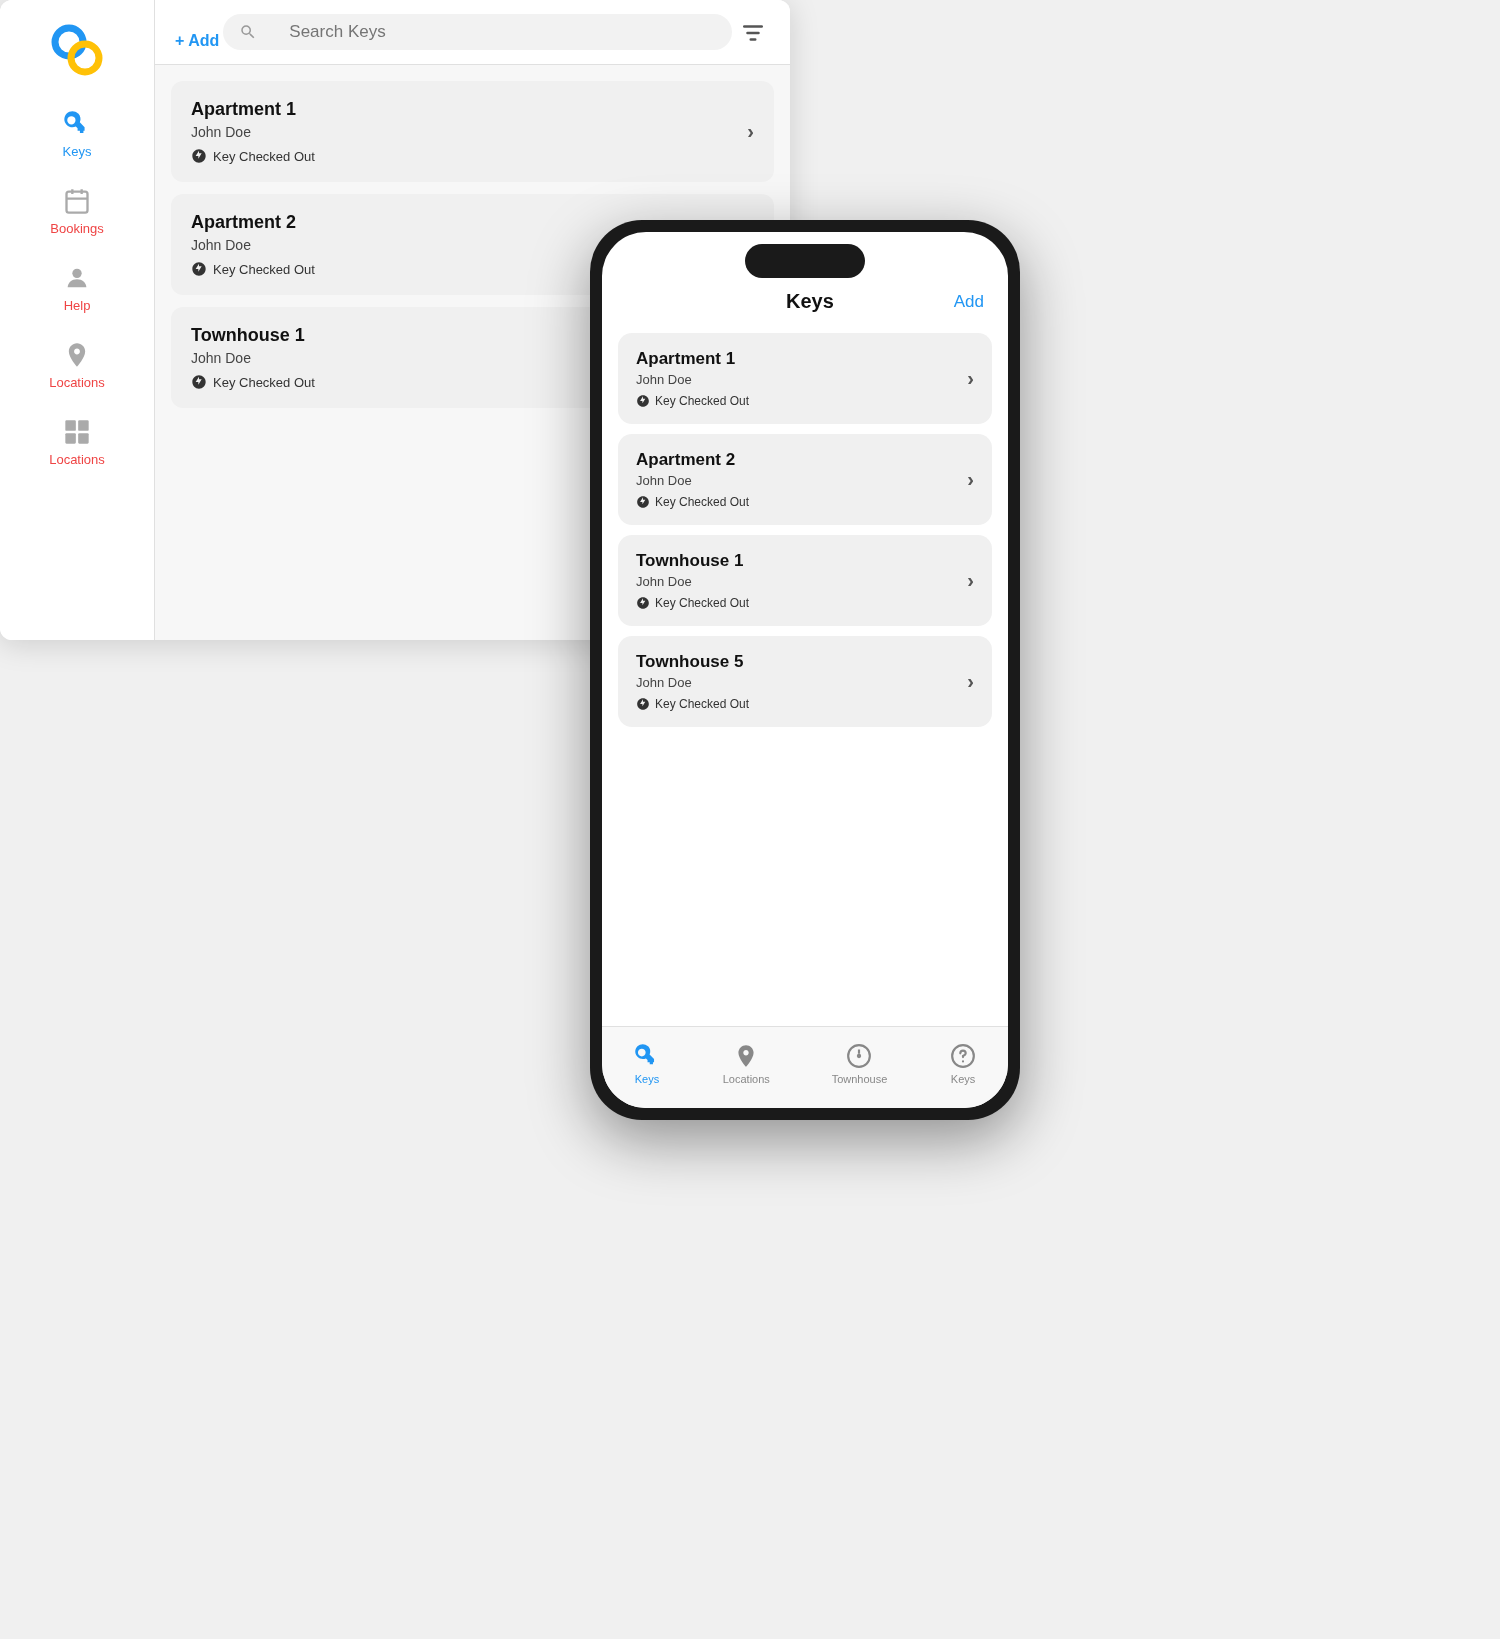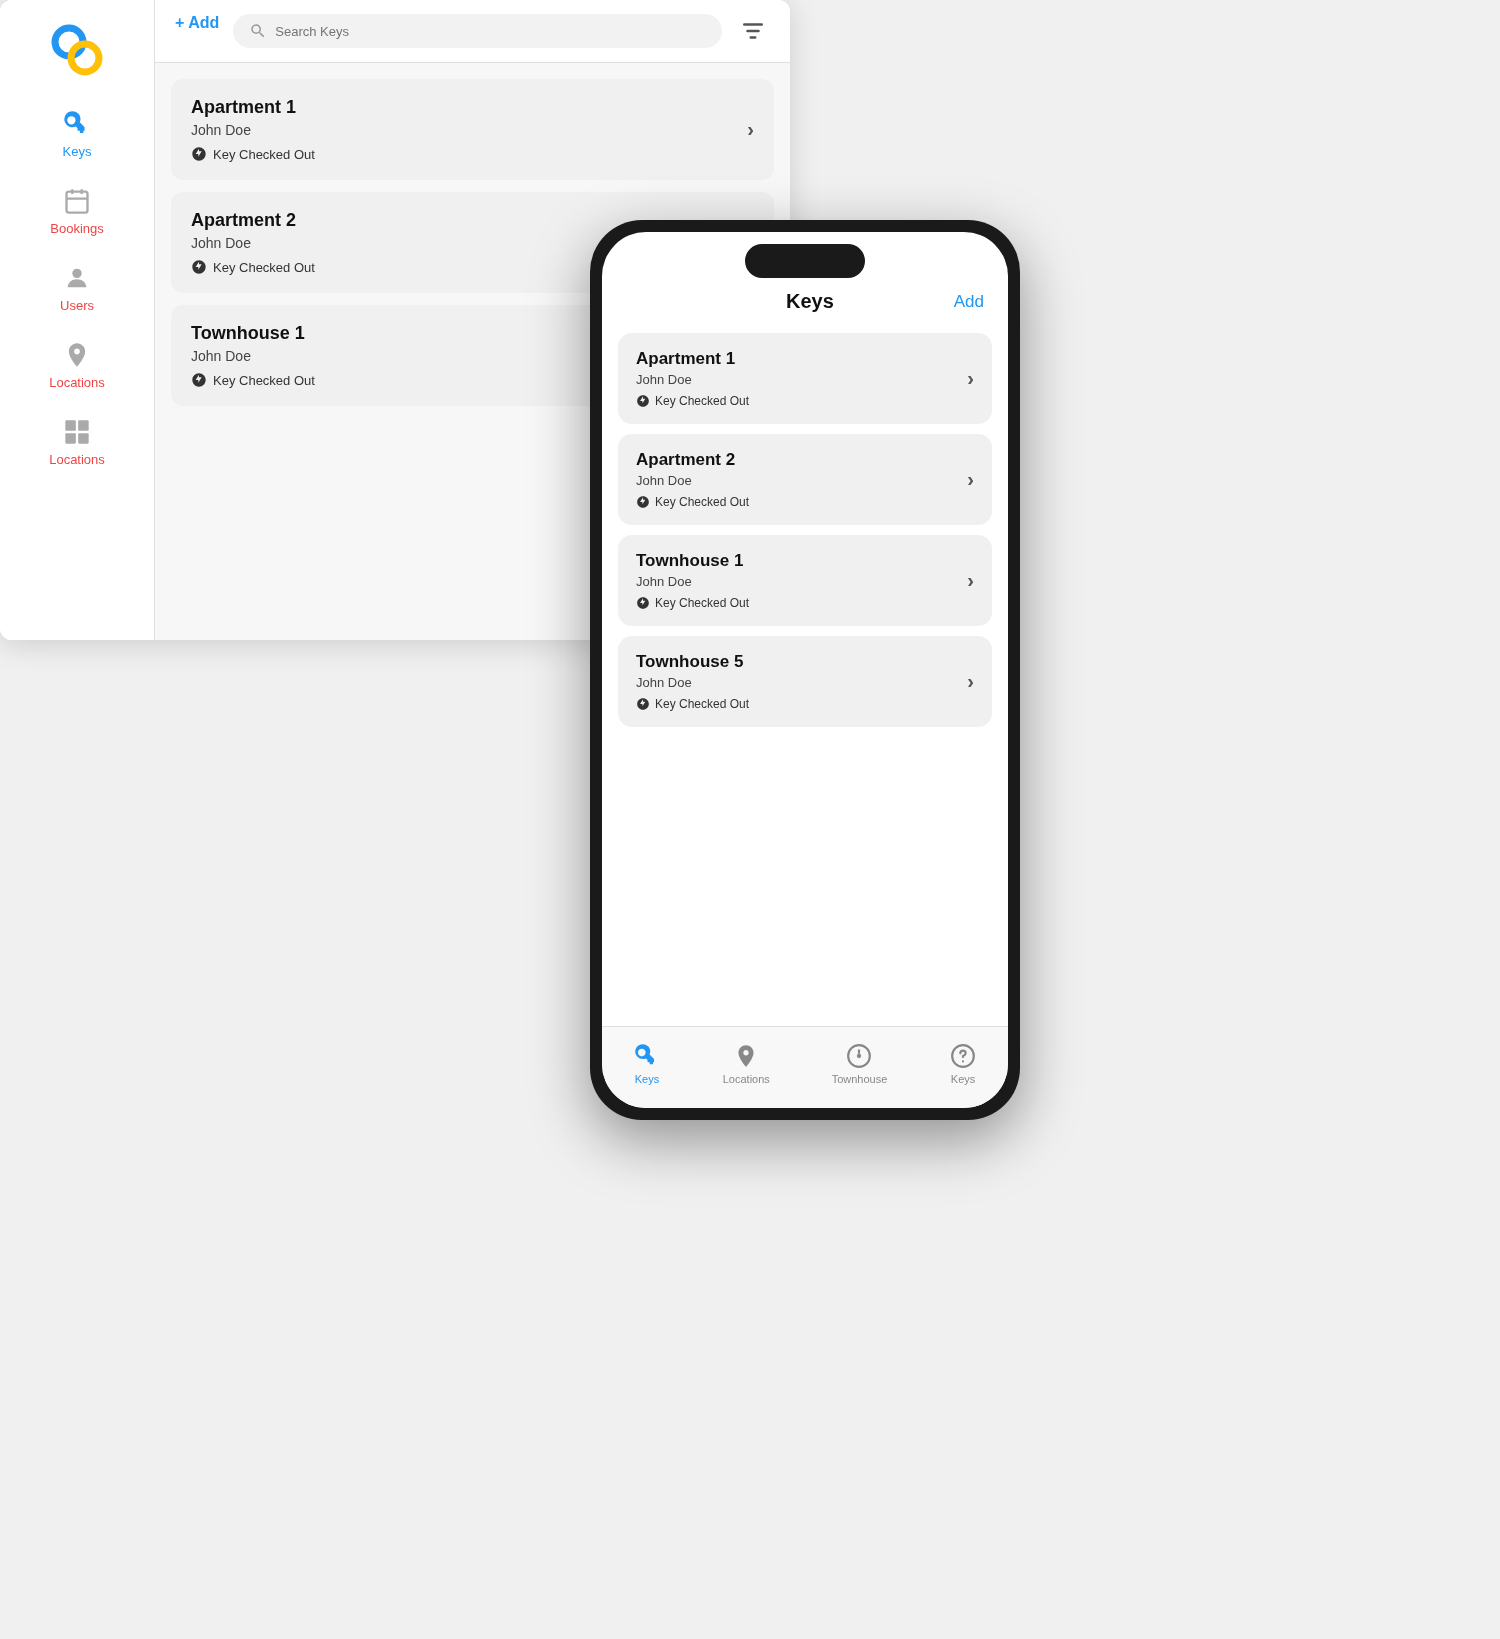--- a/index.html
+++ b/index.html
@@ -78,22 +78,22 @@
       flex: 1;
       display: flex;
       flex-direction: column;
       background: #f7f7f7;
     }
 
     .toolbar {
       background: #fff;
       padding: 14px 20px;
       display: flex;
-      align-items: flex-start;
-      gap: 14px;
+      align-items: flex-end;
+      gap: 4px;
       border-bottom: 1px solid #e0e0e0;
     }
 
     .add-btn {
       font-size: 16px;
       font-weight: 600;
       color: #2196F3;
       background: none;
       border: none;
       cursor: pointer;
@@ -112,23 +112,24 @@
 
     .search-icon-svg {
       color: #999;
       flex-shrink: 0;
     }
 
     .search-input {
       border: none;
       background: none;
       outline: none;
-      font-size: 13px;
+      font-size: 17px;
       color: #333;
       width: 100%;
+      margin-left: 24px;
     }
 
     .filter-btn {
       background: none;
       border: none;
       cursor: pointer;
       padding: 4px;
     }
 
     .keys-list {
@@ -367,21 +368,21 @@
       <span class="sidebar-label">Bookings</span>
     </div>
 
     <div class="sidebar-item">
       <div class="sidebar-icon">
         <svg width="28" height="28" viewBox="0 0 24 24" fill="#aaa">
           <circle cx="12" cy="8" r="4" fill="#aaa"></circle>
           <path d="M4 20c0-4 3.6-7 8-7s8 3 8 7" fill="#aaa"></path>
         </svg>
       </div>
-      <span class="sidebar-label">Users</span>
+      <span class="sidebar-label">Help</span>
     </div>
 
     <div class="sidebar-item">
       <div class="sidebar-icon">
         <svg width="28" height="28" viewBox="0 0 24 24">
           <path d="M12 2C8.13 2 5 5.13 5 9c0 5.25 7 13 7 13s7-7.75 7-13c0-3.87-3.13-7-7-7zm0 9.5c-1.38 0-2.5-1.12-2.5-2.5s1.12-2.5 2.5-2.5 2.5 1.12 2.5 2.5-1.12 2.5-2.5 2.5z" fill="#aaa"></path>
         </svg>
       </div>
       <span class="sidebar-label">Locations</span>
     </div>

